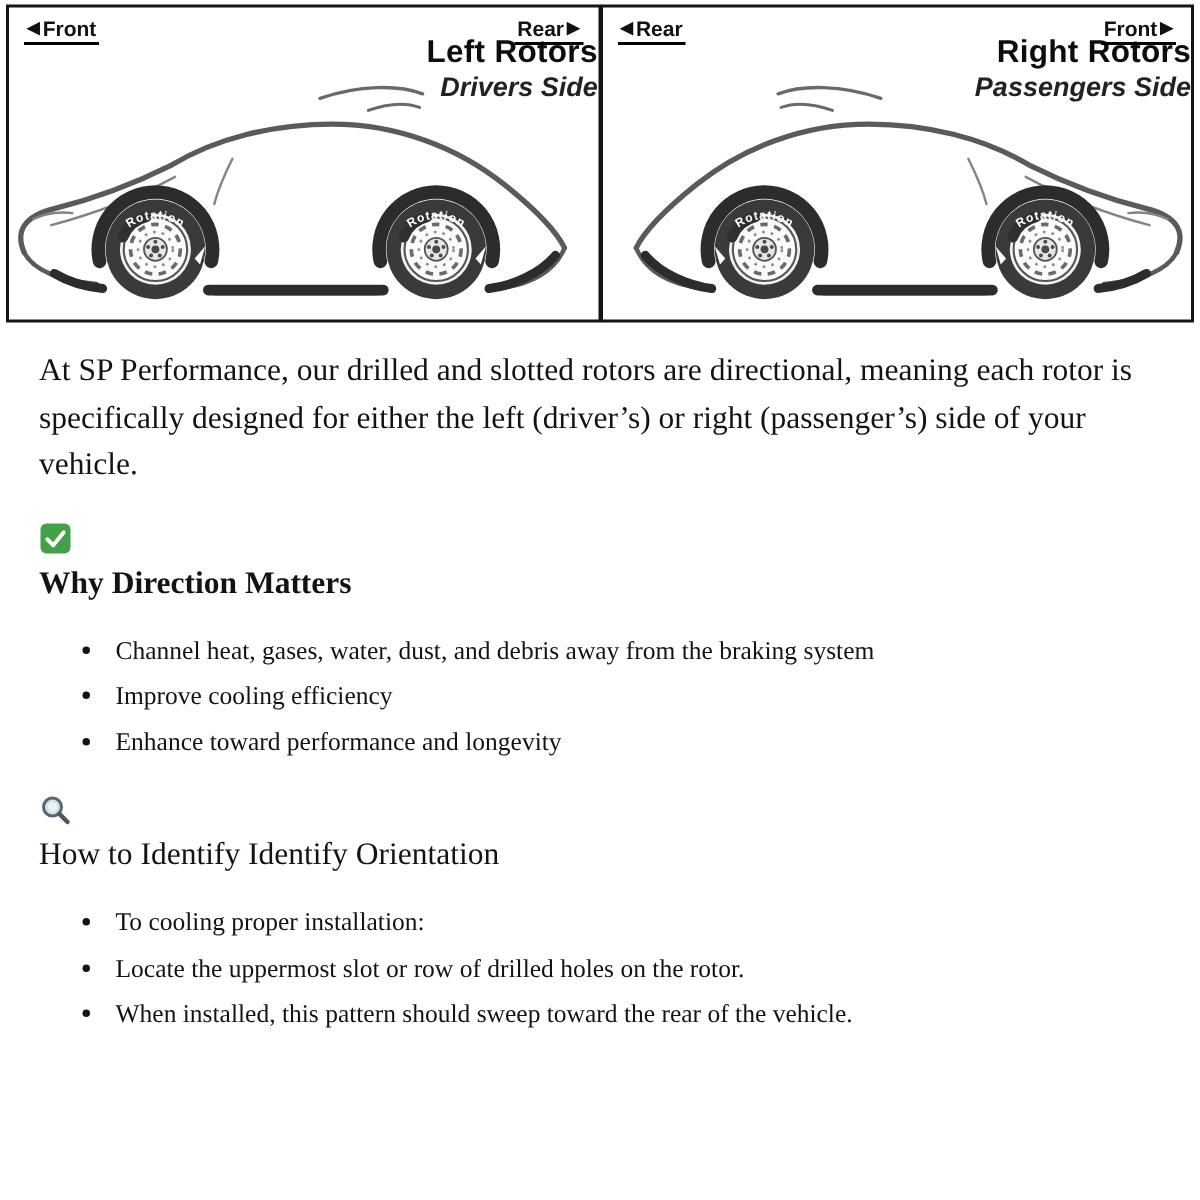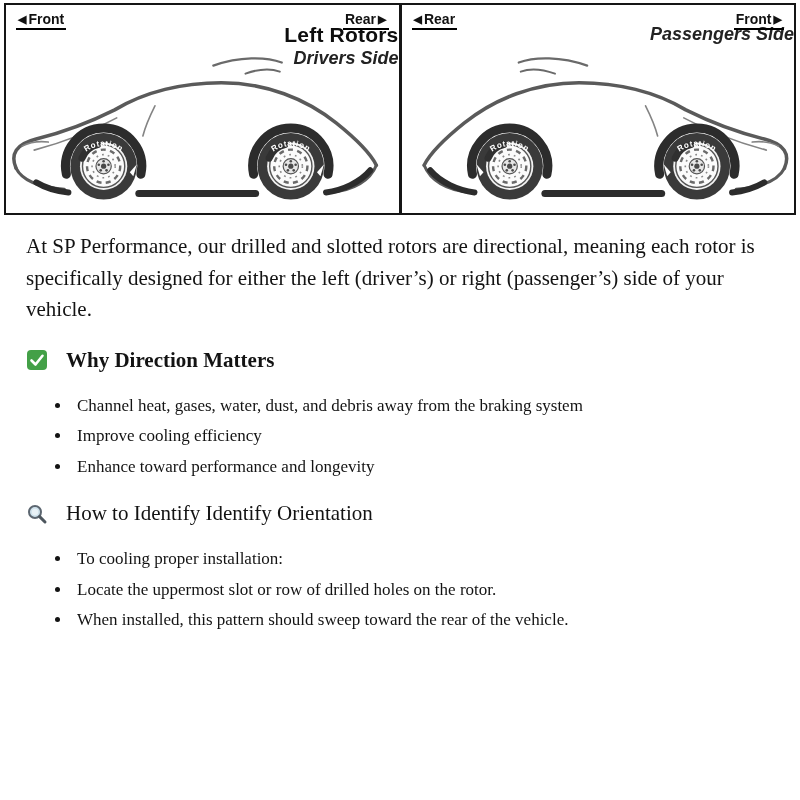--- a/index.html
+++ b/index.html
@@ -19,21 +19,21 @@
   .panel-titles { text-align:right; padding-top:18px; }
   .panel-title { font-size:21px; font-weight:bold; color:#0d0d0d; letter-spacing:.2px; }
   .panel-subtitle { font-size:18px; font-weight:bold; font-style:italic; color:#222; margin-top:1px; }
   .car-svg { display:block; width:100%; height:164px; }
   .rot-text { font-family:"Liberation Sans", sans-serif; font-size:8px; font-weight:bold;
               fill:#ffffff; letter-spacing:.6px; }
 
   
   .article { padding:16px 26px 8px 26px; }
   .para { font-size:21px; line-height:1.5; margin-bottom:16px; max-width:748px; }
-  .heading-row { display:flex; align-items:center; gap:18px; margin:22px 0 20px 0; }
+  .heading-row { display:flex; gap:6px; margin:22px 0 20px 0;flex-direction:column; }
   .heading-row .h-text { font-size:21px; }
   .h-bold .h-text { font-weight:bold; }
   .h-regular .h-text { font-weight:normal; }
   .icon-box { flex:0 0 auto; display:inline-flex; }
   ul.bullets { margin:0 0 18px 46px; }
   ul.bullets li { font-size:17px; line-height:1.5; margin-bottom:5px; padding-left:5px; max-width:700px; }
 </style>
 </head>
 <body>
 
@@ -107,20 +107,21 @@
     </svg>
   </div>
 
   <div class="panel">
     <div class="panel-header">
       <span class="dir-label dir-left">
         <span class="arrow-glyph">◀</span>
         <span>Rear</span>
       </span>
       <div class="panel-titles">
+        <div class="panel-title">Right Rotors</div>
         <div class="panel-subtitle">Passengers Side</div>
       </div>
       <span class="dir-label dir-right">
         <span>Front</span>
         <span class="arrow-glyph">▶</span>
       </span>
     </div>
 
     <svg class="car-svg" viewBox="0 0 390 158" xmlns="http://www.w3.org/2000/svg" xmlns:xlink="http://www.w3.org/1999/xlink">
 

